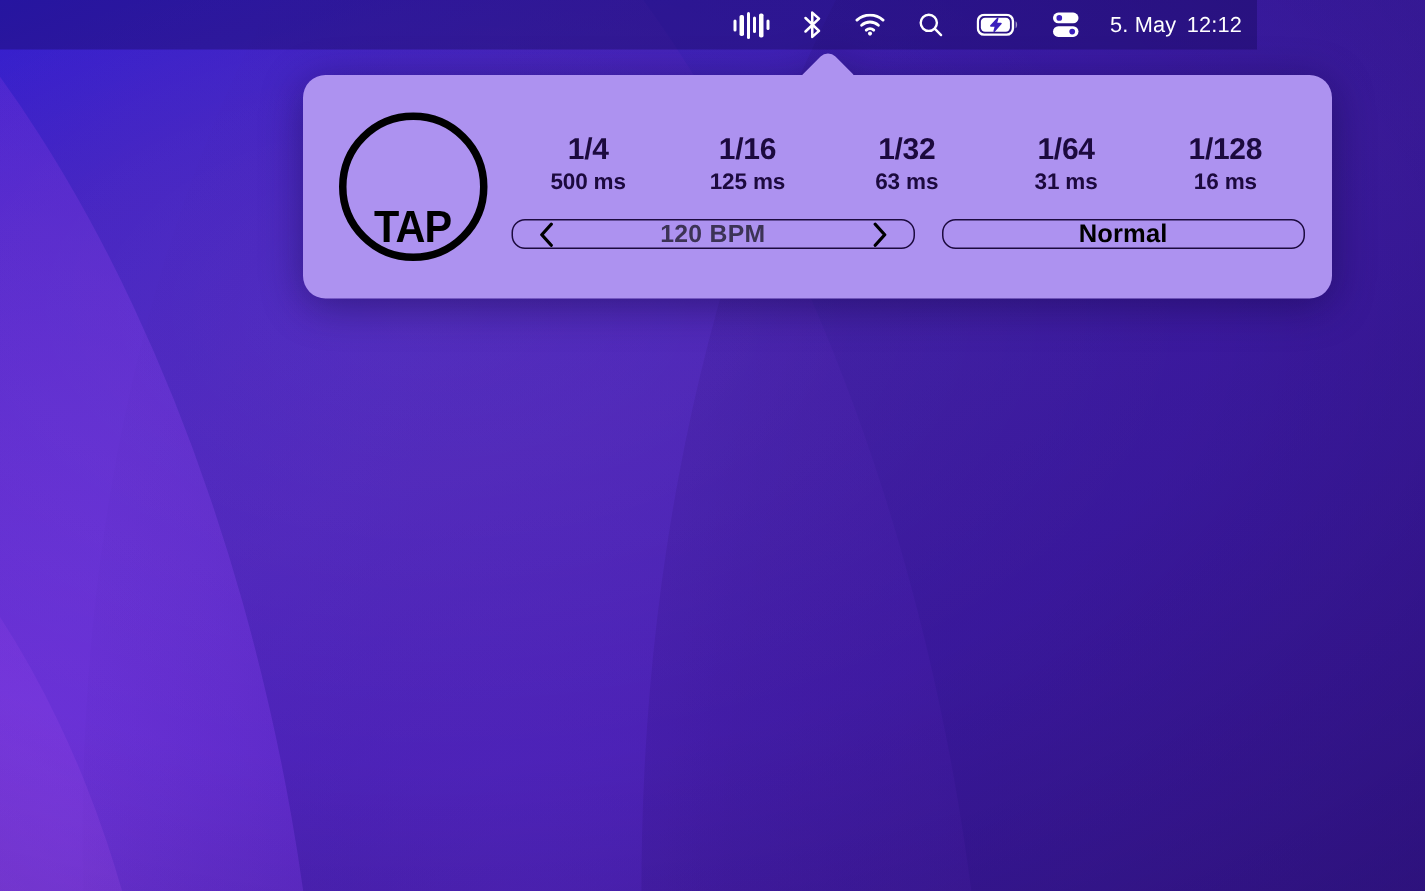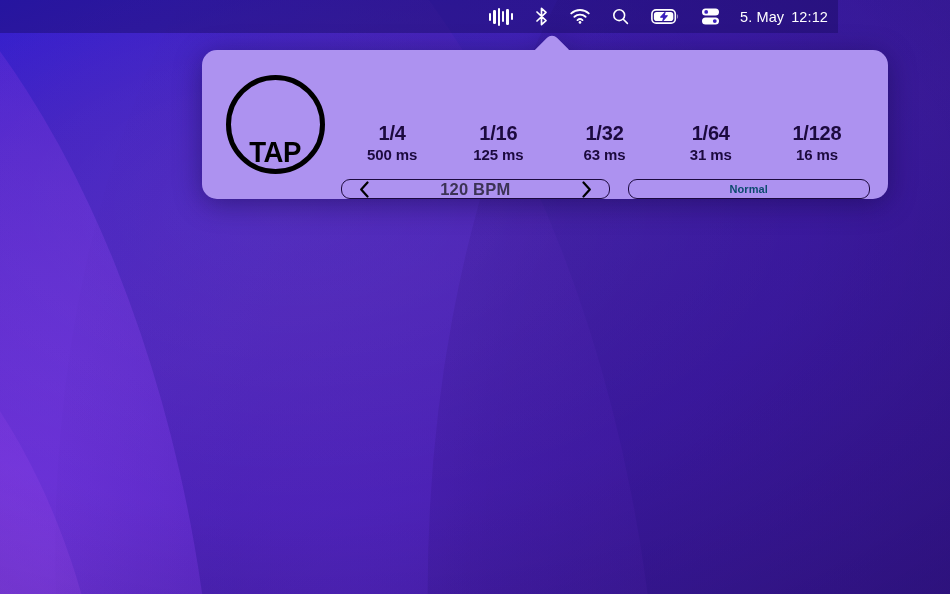--- a/index.html
+++ b/index.html
@@ -181,21 +181,21 @@
     color: #000000;
     letter-spacing: -0.5px;
     transform: scaleX(0.92);
   }
 
   
   .right-col {
     flex: 1 1 auto;
     display: flex;
     flex-direction: column;
-    justify-content: flex-end;
+    justify-content: center;
     height: 100%;
     padding-top: 6px;
   }
 
   .note-row {
     display: flex;
     width: 100%;
     margin-bottom: 15px;
   }
   .note-cell {
@@ -247,23 +247,23 @@
     height: 24px;
     cursor: pointer;
   }
   .bpm-value {
     font-size: 16.5px;
     font-weight: 700;
     color: #3c3355;
     letter-spacing: 0.2px;
   }
   .ctl-label {
-    font-size: 11px;
+    font-size: 17px;
     font-weight: 700;
-    color: #0c4a6e;
+    color: #000000;
     letter-spacing: 0.1px;
   }
 </style>
 </head>
 <body>
 
 <div id="screen">
 
   <div class="wallpaper">
     <div class="swoosh swoosh-a"></div>

